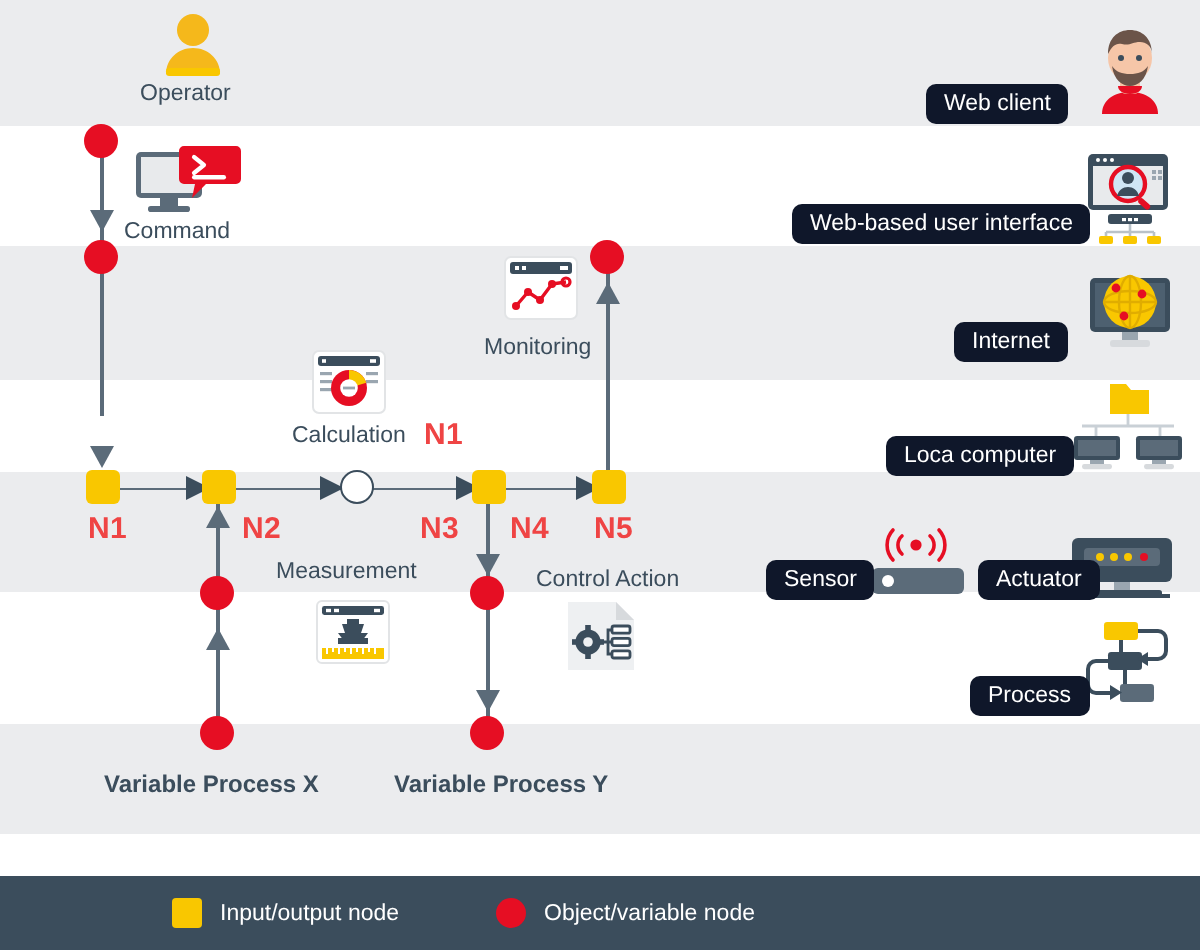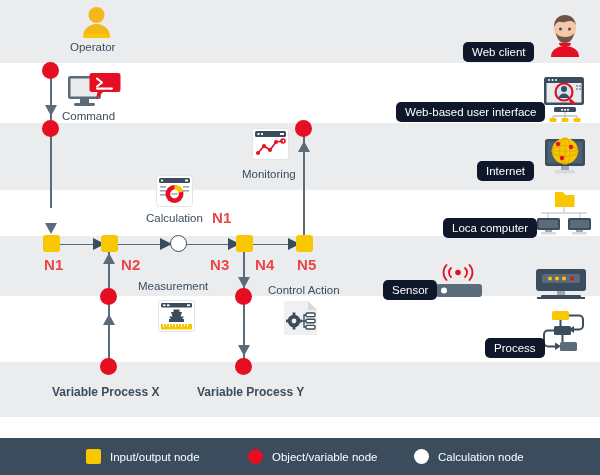--- a/index.html
+++ b/index.html
@@ -299,20 +299,21 @@
       <rect x="7" y="9" width="38" height="9" rx="2" fill="#5b6b79"></rect>
       <circle cx="15" cy="13.5" r="2" fill="#f9c700"></circle>
       <circle cx="22" cy="13.5" r="2" fill="#f9c700"></circle>
       <circle cx="29" cy="13.5" r="2" fill="#f9c700"></circle>
       <circle cx="37" cy="13.5" r="2" fill="#e60e23"></circle>
       <rect x="22" y="26" width="8" height="4" fill="#9aa6b0"></rect>
       <rect x="6" y="30" width="40" height="3" rx="1.4" fill="#3b4d5c"></rect>
       <path d="M2 33h48" stroke="#3b4d5c" stroke-width="2"></path>
     </svg>
   </div>
+  <div class="pill" style="left:489px;top:280px;">Actuator</div>
 
   <div class="icon" style="left:540px;top:310px;width:48px;height:45px;">
     <svg width="48" height="45" viewBox="0 0 48 45">
       <rect x="12" y="1" width="17" height="9" rx="1.6" fill="#f9c700"></rect>
       <rect x="14" y="16" width="17" height="9" rx="1.6" fill="#3b4d5c"></rect>
       <rect x="20" y="32" width="17" height="9" rx="1.6" fill="#5b6b79"></rect>
       <path d="M20.5 10v6" stroke="#3b4d5c" stroke-width="2" fill="none"></path>
       <path d="M29 5.5h10a4 4 0 0 1 4 4v6a4 4 0 0 1-4 4h-6" stroke="#3b4d5c" stroke-width="2" fill="none"></path>
       <polygon points="34,16 34,23 28.5,19.5" fill="#3b4d5c"></polygon>
       <path d="M14 20.5H8a4 4 0 0 0-4 4v8a4 4 0 0 0 4 4h9" stroke="#3b4d5c" stroke-width="2" fill="none"></path>
@@ -349,20 +350,16 @@
   <div class="footer">
     <div class="legend-row">
       <div class="legend-item" style="left:86px;">
         <div class="legend-sq"></div>
         <div class="legend-tx">Input/output node</div>
       </div>
       <div class="legend-item" style="left:248px;">
         <div class="legend-ci"></div>
         <div class="legend-tx">Object/variable node</div>
       </div>
-      <div class="legend-item" style="left:414px;">
-        <div class="legend-wh"></div>
-        <div class="legend-tx">Calculation node</div>
-      </div>
     </div>
   </div>
 
 </div>
 
 </body></html>

